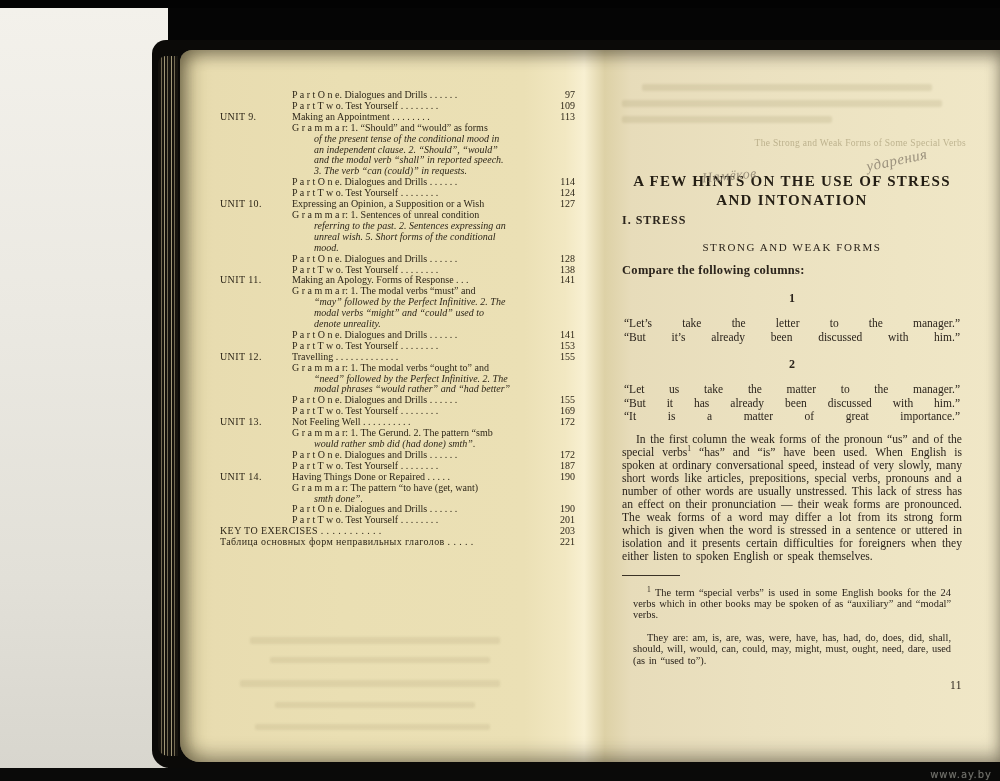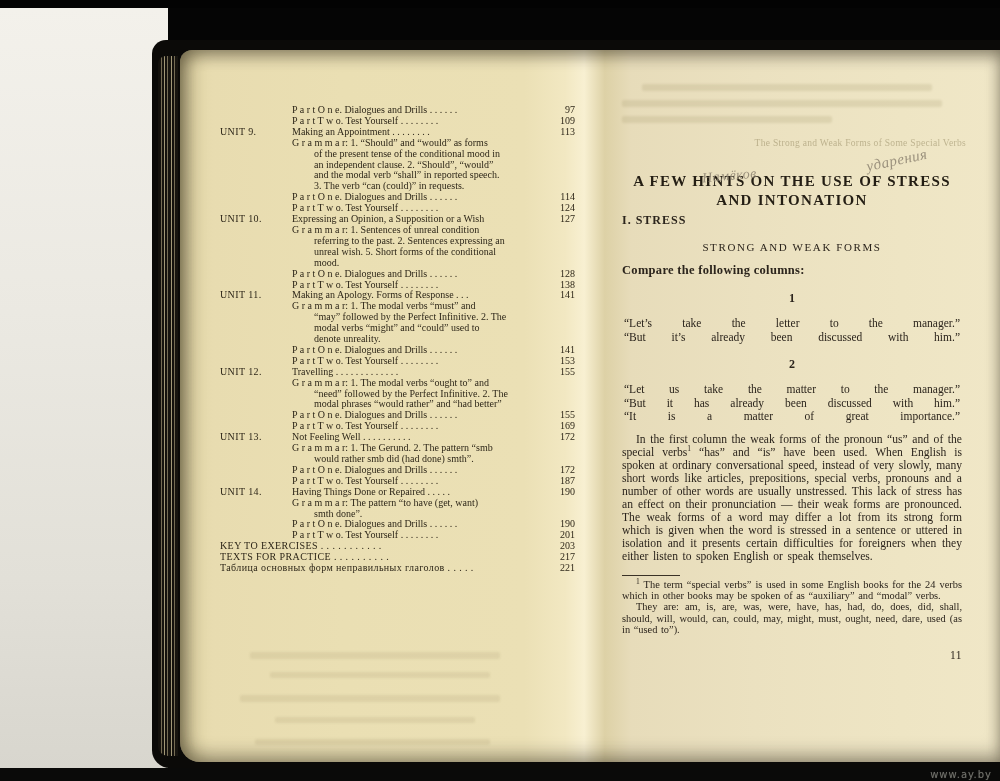--- a/index.html
+++ b/index.html
@@ -35,34 +35,34 @@
   .page-surface{
     position:absolute;left:28px;top:10px;right:0;bottom:6px;
     border-radius:12px 0 0 20px;
     background:linear-gradient(90deg,
       #dfd3a2 0%, #e8dcb0 4%, #eadfb3 20%, #ebe0b5 42%,
       #f2e8c2 47%, #f8f0d2 49.3%, #ddd1a6 51.8%, #e7dcba 55%,
       #ebe1c0 70%, #eee5c4 88%, #f0e7c7 100%);
     box-shadow:inset 0 8px 14px rgba(20,15,5,.28), inset 0 -10px 16px rgba(20,15,5,.22), inset 10px 0 16px rgba(20,15,5,.28);
     color:#2b241c;
   }
-  .left-page{position:absolute;left:0;top:17px;width:405px;height:100%;}
+  .left-page{position:absolute;left:0;top:2px;width:405px;height:100%;}
   .right-page{position:absolute;left:420px;top:0;width:400px;height:100%;}
 
   
   .toc{
     position:absolute;left:40px;right:10px;top:38px;
     font-size:10px;line-height:10.9px;color:#2e2719;
   }
   .toc-row{display:flex;align-items:flex-start;}
   .toc-unit{flex:none;width:72px;letter-spacing:.4px;}
   .toc-text{flex:1;min-width:0;}
   .toc-page{flex:none;width:34px;text-align:right;}
   .toc-row.plain .toc-text{letter-spacing:.4px;}
-  .gline.cont{margin-left:22px;}
+  .gline.cont{margin-left:22px;font-style:italic;}
 
   .lghost{position:absolute;background:rgba(130,118,70,.12);border-radius:2px;filter:blur(1px);}
 
   
   .rtext{margin:0 38px 0 22px;position:relative;}
   .ghost-area{position:relative;height:86px;margin-top:28px;text-align:right;}
   .ghost-bar{position:absolute;background:rgba(125,112,66,.14);border-radius:2px;filter:blur(1px);}
   .ghost-line{
     position:absolute;left:4px;top:60px;width:100%;
     font-size:9.5px;color:rgba(110,98,55,.38);filter:blur(.5px);letter-spacing:.3px;
@@ -86,21 +86,21 @@
     font-size:11.5px;line-height:13.5px;
     text-align:justify;text-align-last:justify;word-spacing:2px;
   }
   .body-paragraph{
     margin-top:9px;font-size:11.6px;line-height:13px;
     text-align:justify;word-spacing:1.6px;text-indent:14px;
   }
   sup{font-size:7.5px;line-height:0;}
   .footnote-rule{margin-top:12px;width:58px;border-top:1.2px solid #3a3226;}
   .footnote{margin-top:3px;font-size:10.4px;line-height:11.4px;text-align:justify;word-spacing:1px;}
-  .footnote p{margin:0;text-indent:14px;}
+  .footnote p{margin:11px;text-indent:14px;}
   .page-number{margin-top:13px;text-align:right;font-size:11.5px;letter-spacing:.5px;}
 </style>
 </head>
 <body>
 
 <div class="scene">
   <div class="side-strip"></div>
   <div class="top-band"></div>
 
   <div class="book">
@@ -262,24 +262,20 @@
               <div class="toc-page">190</div>
             </div>
             <div class="toc-row">
               <div class="toc-unit"></div>
               <div class="toc-text">P a r t  T w o. Test Yourself .   .   .   .   .   .   .   .</div>
               <div class="toc-page">201</div>
             </div>
             <div class="toc-row plain">
               <div class="toc-text">KEY TO EXERCISES .   .   .   .   .   .   .   .   .   .   .</div>
               <div class="toc-page">203</div>
-            </div>
-            <div class="toc-row plain">
-              <div class="toc-text">TEXTS FOR PRACTICE  .   .   .   .   .   .   .   .   .   .</div>
-              <div class="toc-page">217</div>
             </div>
             <div class="toc-row plain">
               <div class="toc-text">Таблица основных форм неправильных глаголов .   .   .   .   .</div>
               <div class="toc-page">221</div>
             </div>
           </div>
 
         <div class="lghost" style="left:70px;top:585px;width:250px;height:7px;"></div>
         <div class="lghost" style="left:90px;top:605px;width:220px;height:6px;"></div>
         <div class="lghost" style="left:60px;top:628px;width:260px;height:7px;"></div>

